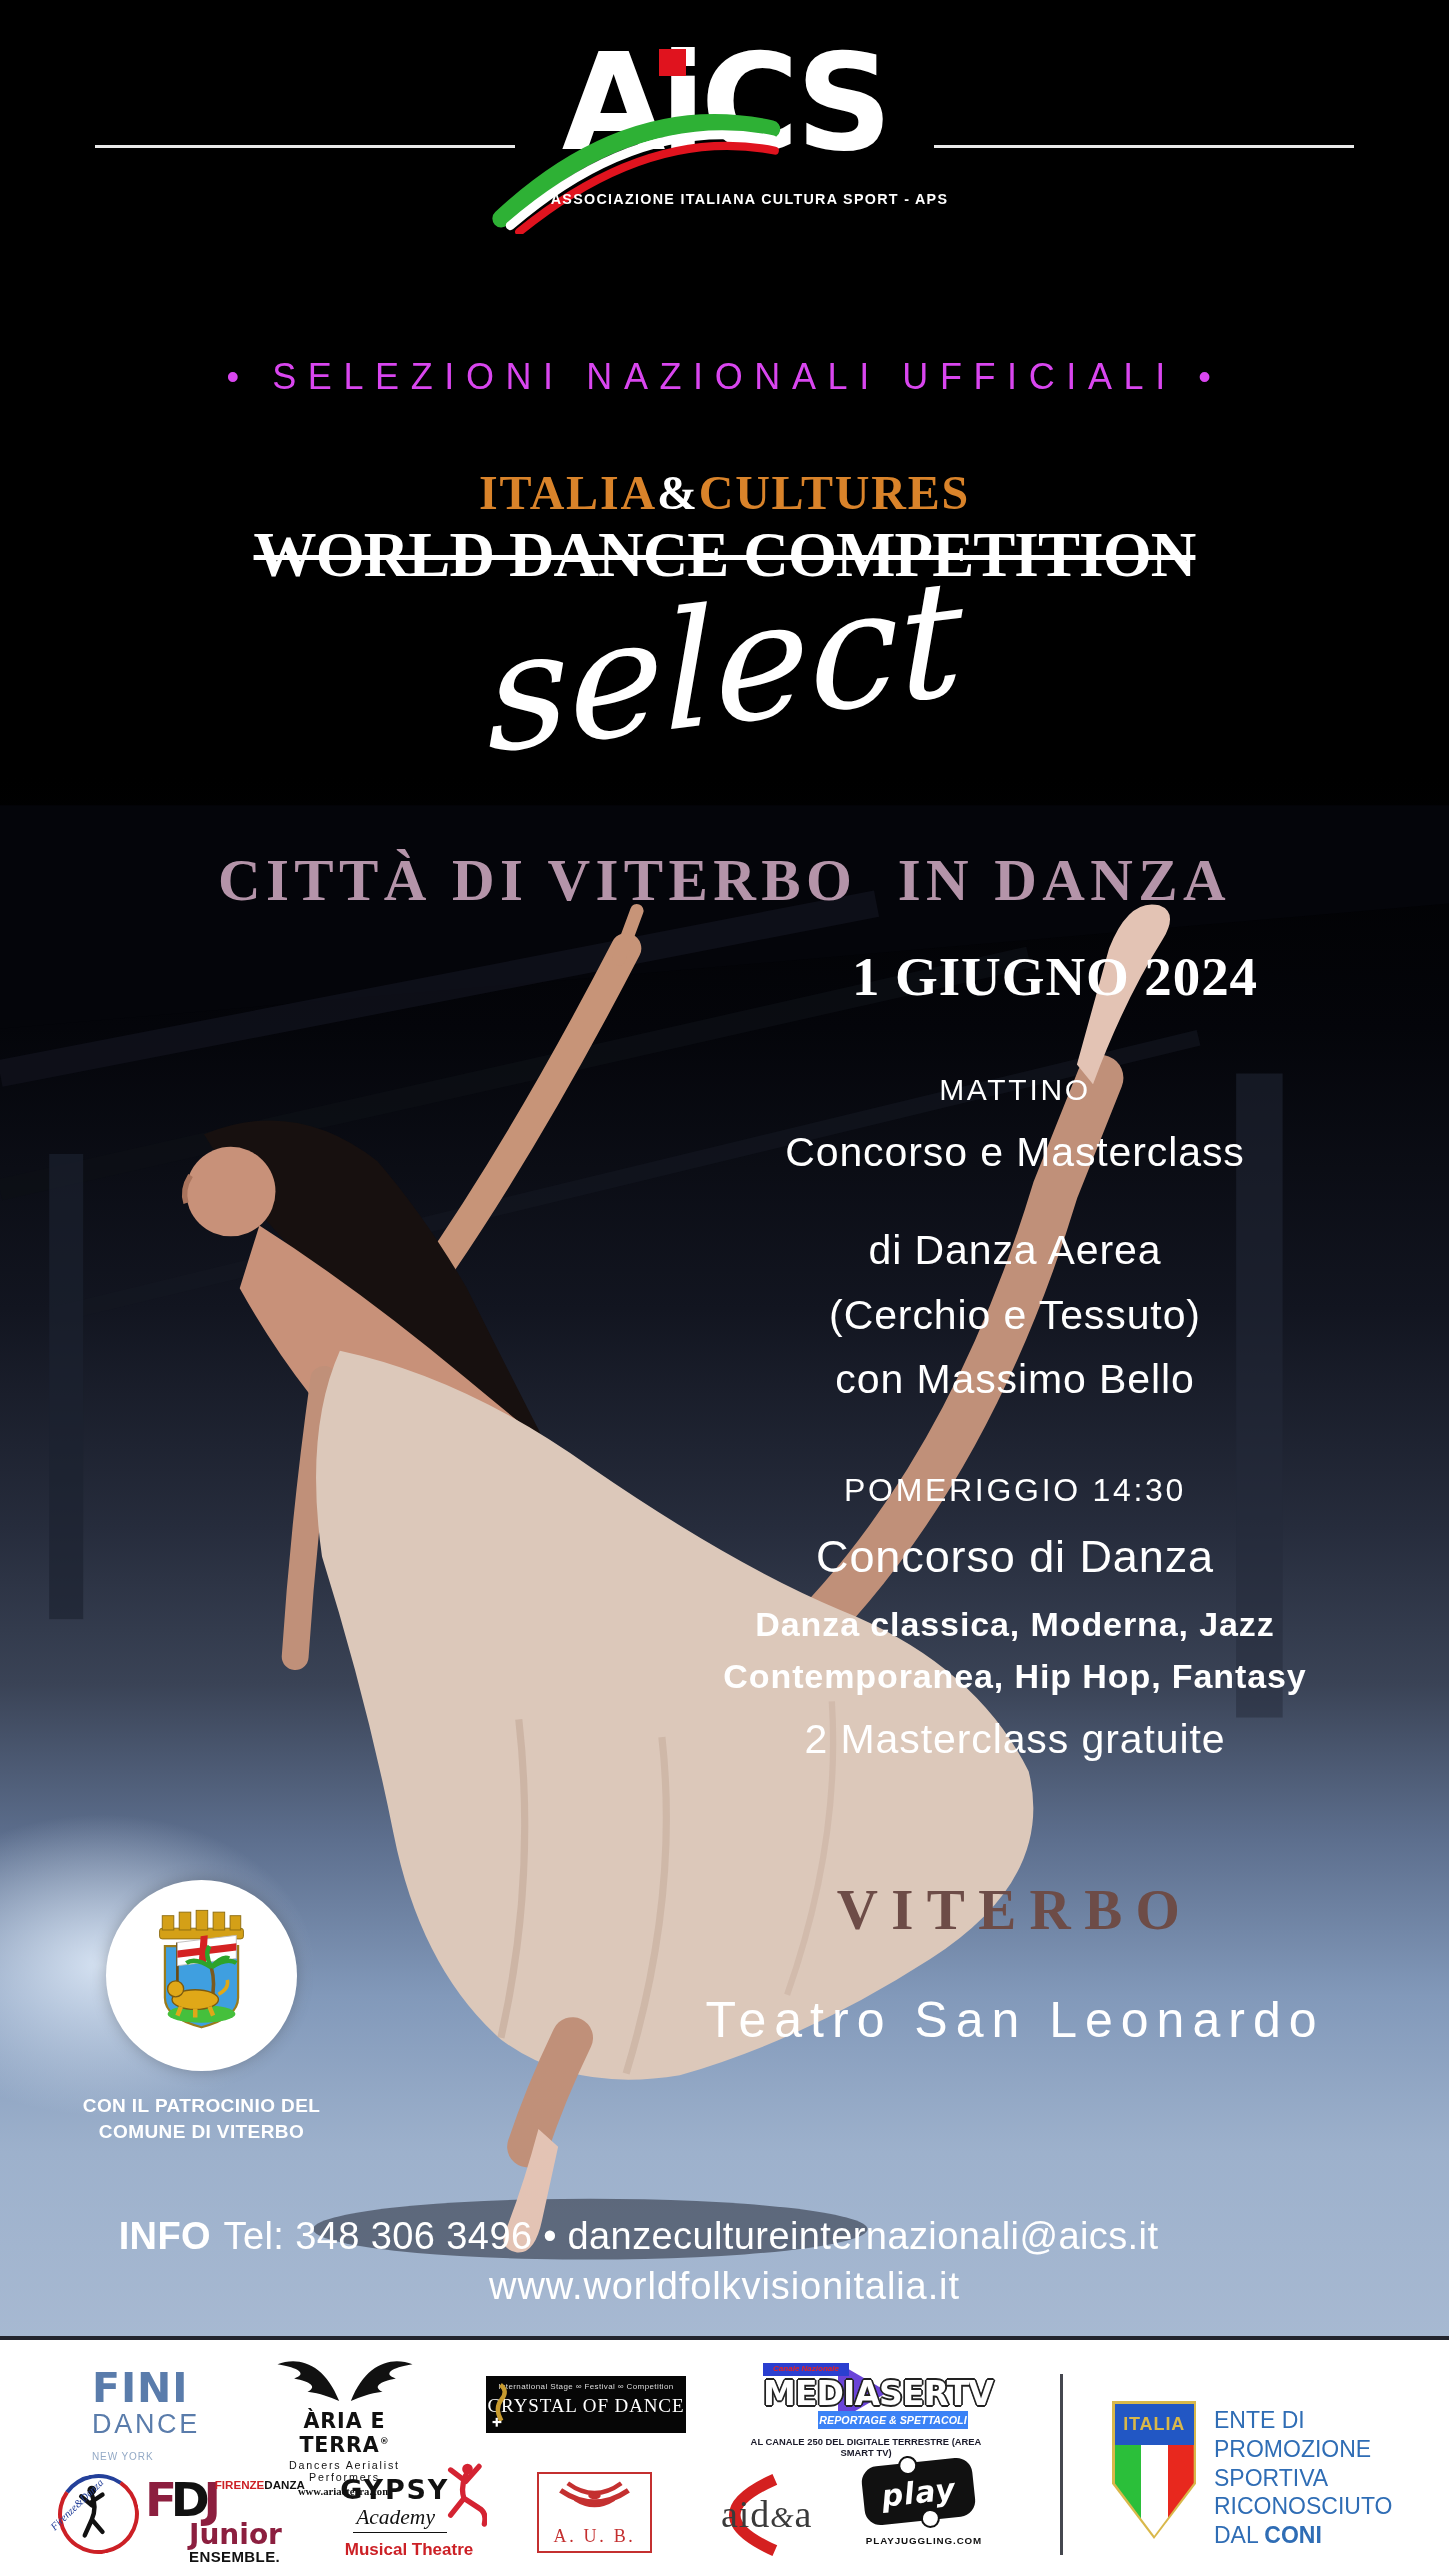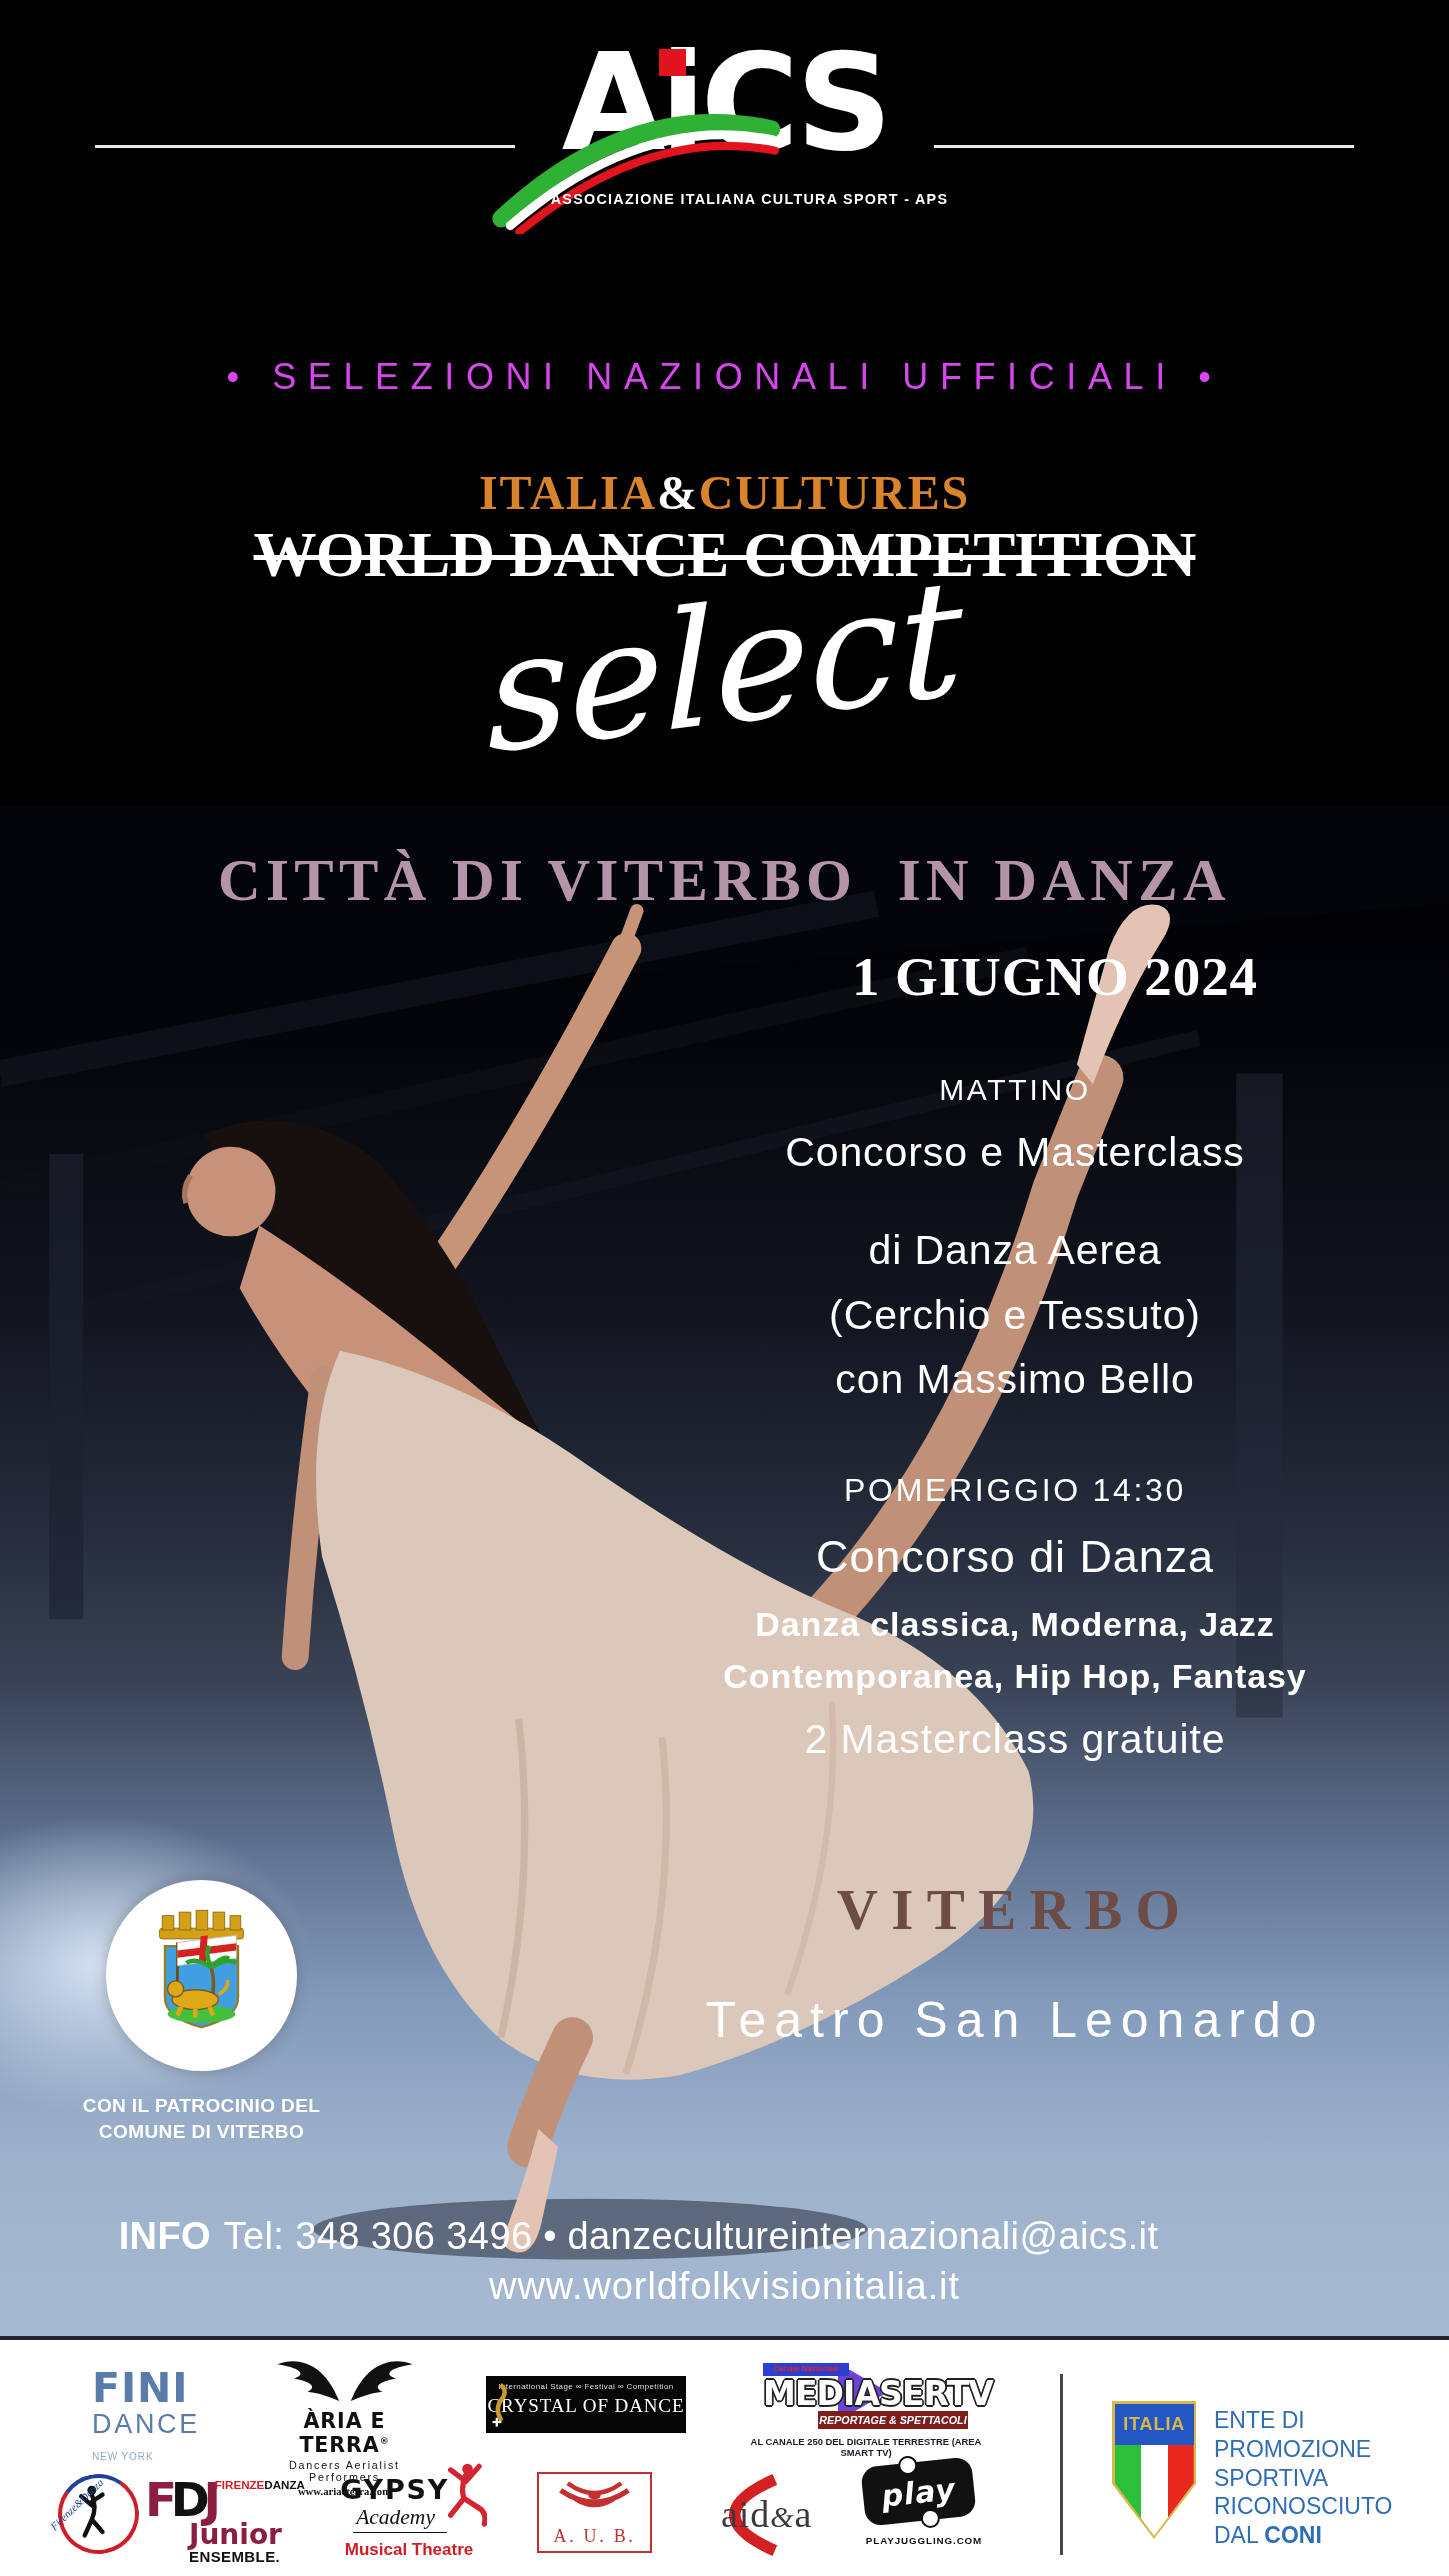--- a/index.html
+++ b/index.html
@@ -95,21 +95,21 @@
   .crystal svg{position:absolute;left:2.7px;top:3.6px;}
 
   .mediaser{position:absolute;left:763px;top:2363px;width:206px;height:98px;}
   .ms-strip{position:absolute;left:0;top:0;width:86px;height:12.5px;background:#2b3fd0;
     color:#e8231e;font-size:8px;font-weight:700;font-style:italic;text-align:center;line-height:12.5px;}
   .ms-tri{position:absolute;left:75px;top:0;width:0;height:0;
     border-top:29px solid transparent;border-bottom:29px solid transparent;border-left:50px solid #6a43d8;}
   .ms-name{position:absolute;left:0;top:10.7px;width:206px;font-family:"DejaVu Sans",sans-serif;
     font-weight:900;font-size:33px;letter-spacing:-0.9px;color:#fff;
     text-shadow:-1.8px 0 #222,1.8px 0 #222,0 -1.8px #222,0 1.8px #222,-0.9px -0.9px #222,0.9px 0.9px #222,-0.9px 0.9px #222,0.9px -0.9px #222;}
-  .ms-bar{position:absolute;left:55px;top:48px;width:150px;height:18px;background:#7f1d1d;
+  .ms-bar{position:absolute;left:55px;top:48px;width:150px;height:18px;background:#3b82f6;
     color:#fff;font-size:10.7px;font-weight:800;font-style:italic;text-align:center;line-height:18px;}
   .ms-cap{position:absolute;left:-12.5px;top:73px;width:231px;text-align:center;
     font-size:9.4px;font-weight:700;color:#1a1a2a;}
 
   .band-divider{position:absolute;left:1060px;top:2374px;width:2.7px;height:181px;background:#45474f;}
 
   .coni-shield{position:absolute;left:1112px;top:2401px;width:84px;height:138px;background:#d9b84a;
     clip-path:polygon(0 0,100% 0,100% 60%,50% 100%,0 60%);}
   .coni-flag{position:absolute;left:2.7px;top:2.7px;width:79px;height:132px;
     background:linear-gradient(90deg,#2bbf3a 0 33.4%,#fff 33.4% 66.7%,#e8281e 66.7% 100%);

